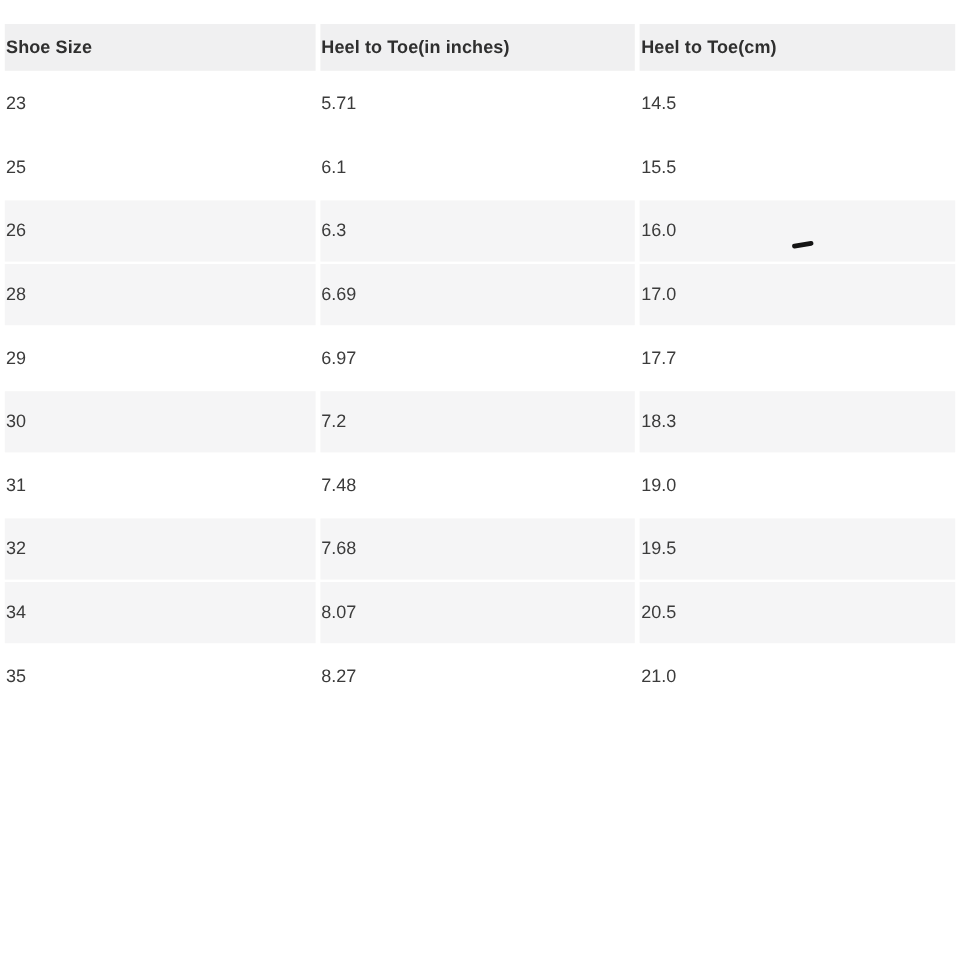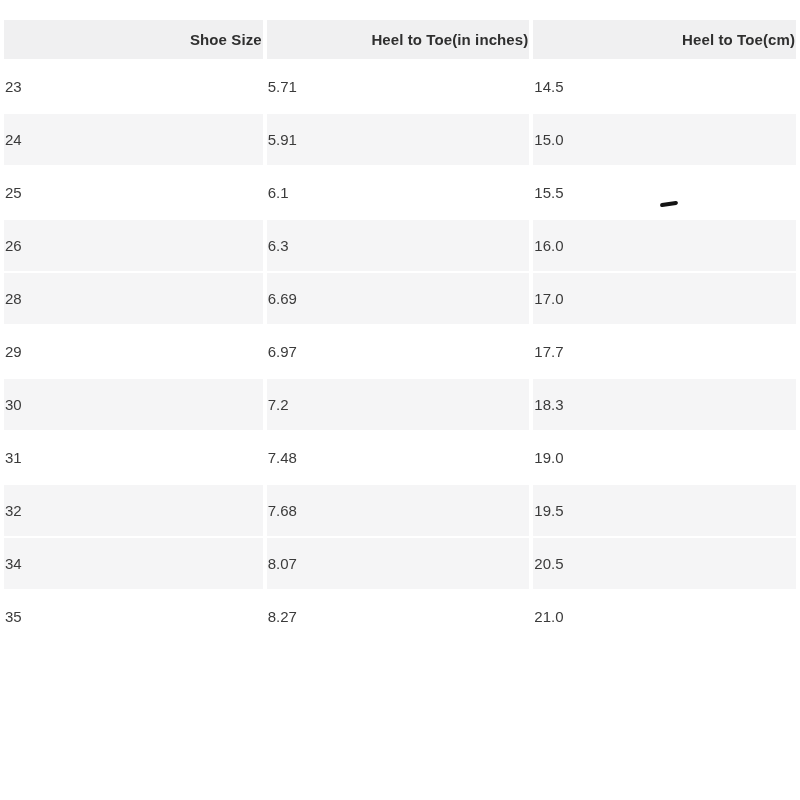--- a/index.html
+++ b/index.html
@@ -21,21 +21,21 @@
     border-collapse: separate;
     border-spacing: 4px 2px;
     table-layout: fixed;
   }
   table.size-table th {
     height: 37px;
     background: #f0f0f1;
     color: #2f2f2f;
     font-size: 15px;
     font-weight: 600;
-    text-align: right;
+    text-align: left;
     vertical-align: middle;
     letter-spacing: 0.1px;
   }
   table.size-table td {
     height: 49px;
     background: #ffffff;
     color: #3b3b3b;
     font-size: 15px;
     font-weight: 400;
     text-align: left;
@@ -74,25 +74,20 @@
         <th>Heel to Toe(in inches)</th>
         <th>Heel to Toe(cm)</th>
       </tr>
     </thead>
     <tbody id="table-body">
         <tr>
           <td>23</td>
           <td>5.71</td>
           <td>14.5</td>
         </tr>
-        <tr class="alt">
-          <td>24</td>
-          <td>5.91</td>
-          <td>15.0</td>
-        </tr>
         <tr>
           <td>25</td>
           <td>6.1</td>
           <td>15.5</td>
         </tr>
         <tr class="alt">
           <td>26</td>
           <td>6.3</td>
           <td>16.0</td>
         </tr>

